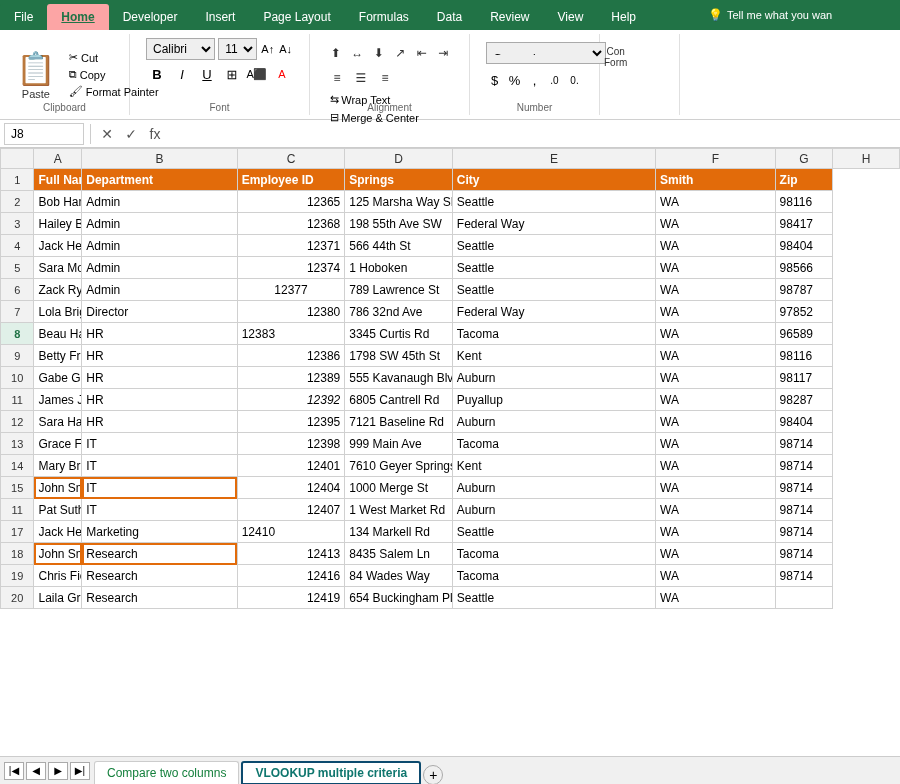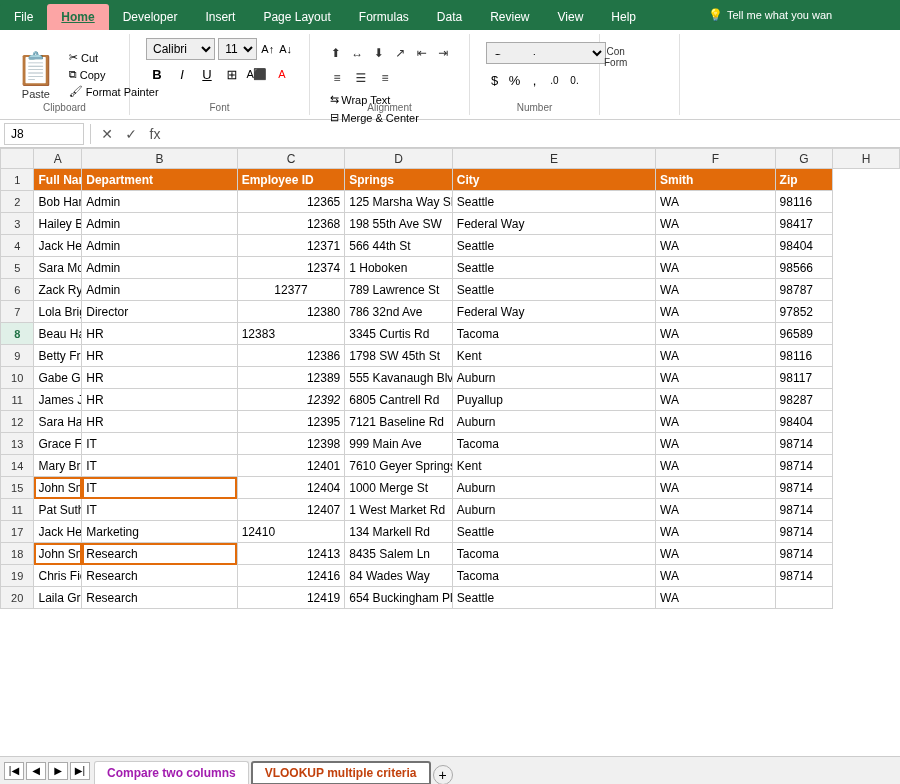--- a/index.html
+++ b/index.html
@@ -323,26 +323,26 @@
       font-size: 12px;
       display: flex;
       align-items: center;
       background: #e0e0e0;
       color: #333;
       border-radius: 3px 3px 0 0;
       margin-right: 2px;
     }
     .sheet-tab.active {
       background: #fff;
-      color: #a21caf;
-      font-weight: 700;
+      color: #15803d;
+      font-weight: 400;
     }
     .sheet-tab.highlighted-tab {
-      border: 2px solid #737373;
-      color: #c2410c;
+      border: 2px solid #0c4a6e;
+      color: #0f766e;
       font-weight: bold;
       background: #fff;
     }
     .sheet-tab-add {
       width: 20px;
       height: 20px;
       border: 1px solid #aaa;
       background: #f0f0f0;
       display: flex;
       align-items: center;

